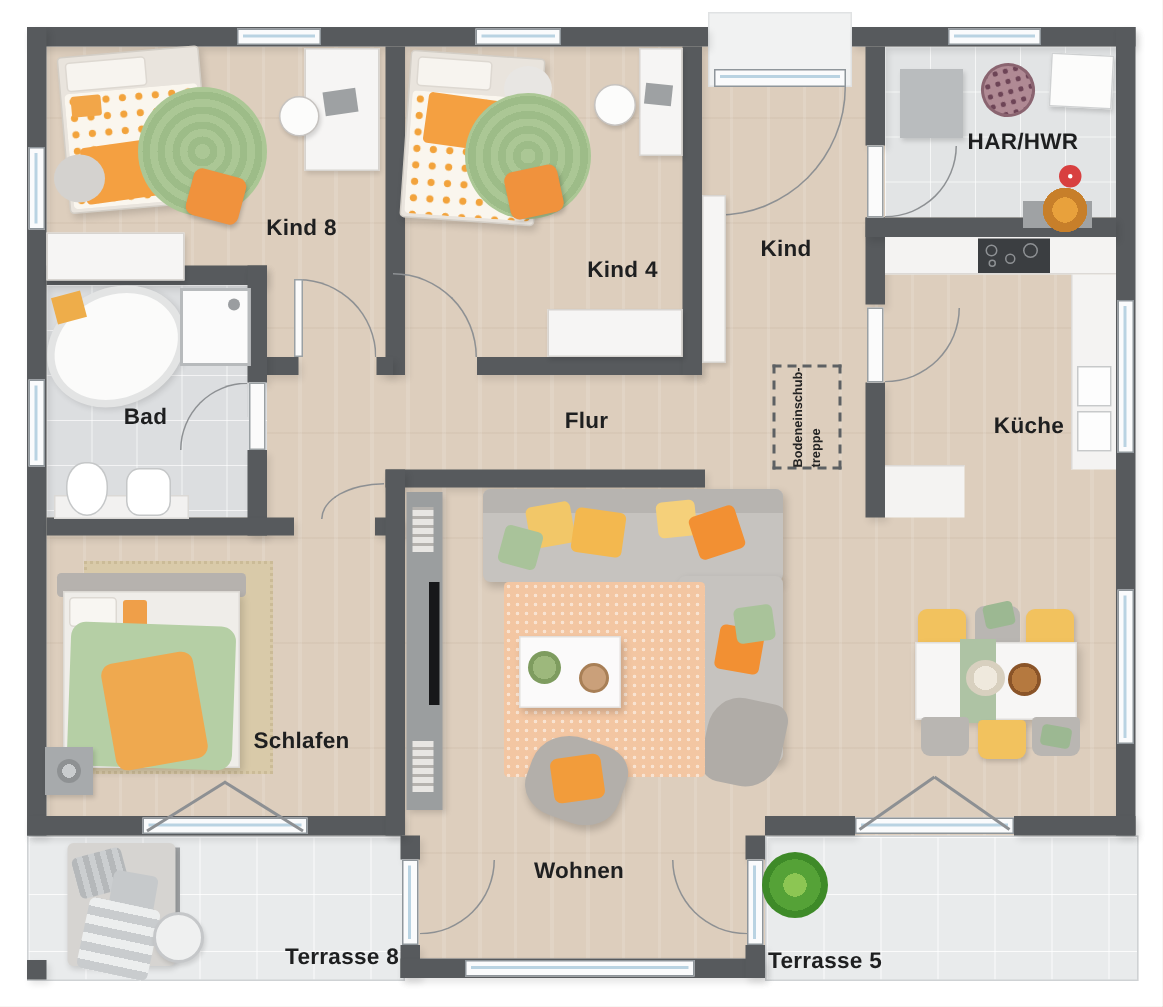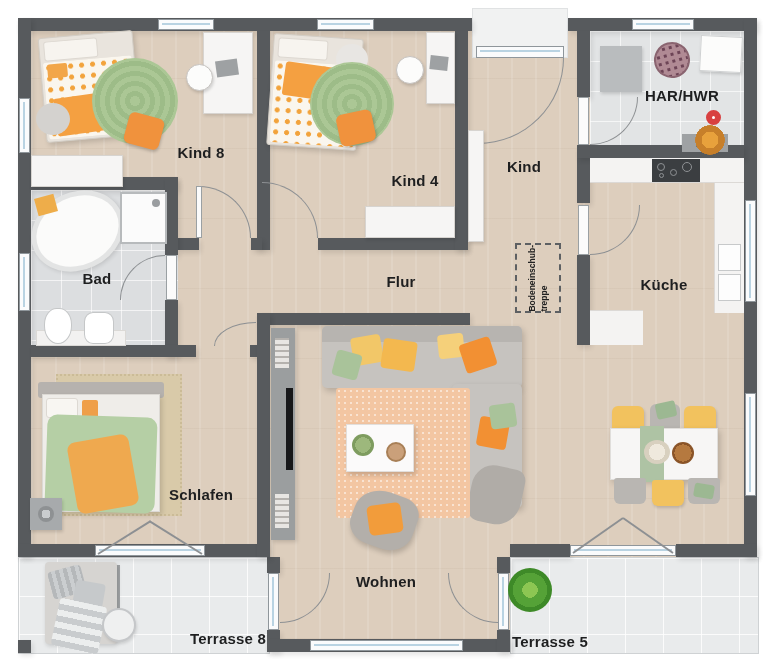--- a/index.html
+++ b/index.html
@@ -232,21 +232,21 @@
   <div class="f" style="left:74px;top:582px;width:30px;height:26px;background:#c6c9cb;border-radius:4px;transform:rotate(10deg);"></div>
   <div class="f" style="left:55px;top:602px;width:48px;height:48px;transform:rotate(12deg);background:repeating-linear-gradient(0deg,#c9ccce 0 6px,#eceeee 6px 12px);border-radius:4px;"></div>
   <div class="f" style="left:102px;top:608px;width:34px;height:34px;border-radius:50%;background:#eff0f0;border:2px solid #c5c7c9;box-shadow:1px 2px 3px rgba(0,0,0,.12);"></div>
 
   <div class="f" style="left:508px;top:568px;width:44px;height:44px;border-radius:50%;background:radial-gradient(circle,#8cc653 0 25%,#55a237 25% 55%,#3e8a28 55% 75%,transparent 75%);"></div>
 
   <div class="lbl" style="left:201px;top:152px;">Kind 8</div>
   <div class="lbl" style="left:415px;top:180px;">Kind 4</div>
   <div class="lbl" style="left:524px;top:166px;">Kind</div>
   <div class="lbl" style="left:682px;top:95px;">HAR/HWR</div>
-  <div class="lbl" style="left:664px;top:284px;">Küche</div>
+  <div class="lbl" style="left:686px;top:284px;">Küche</div>
   <div class="lbl" style="left:97px;top:278px;">Bad</div>
-  <div class="lbl" style="left:401px;top:281px;">Flur</div>
+  <div class="lbl" style="left:391px;top:281px;">Flur</div>
   <div class="lbl" style="left:201px;top:494px;">Schlafen</div>
   <div class="lbl" style="left:386px;top:581px;">Wohnen</div>
   <div class="lbl" style="left:228px;top:638px;">Terrasse 8</div>
   <div class="lbl" style="left:550px;top:641px;">Terrasse 5</div>
 
 </div>
 
 </body></html>

